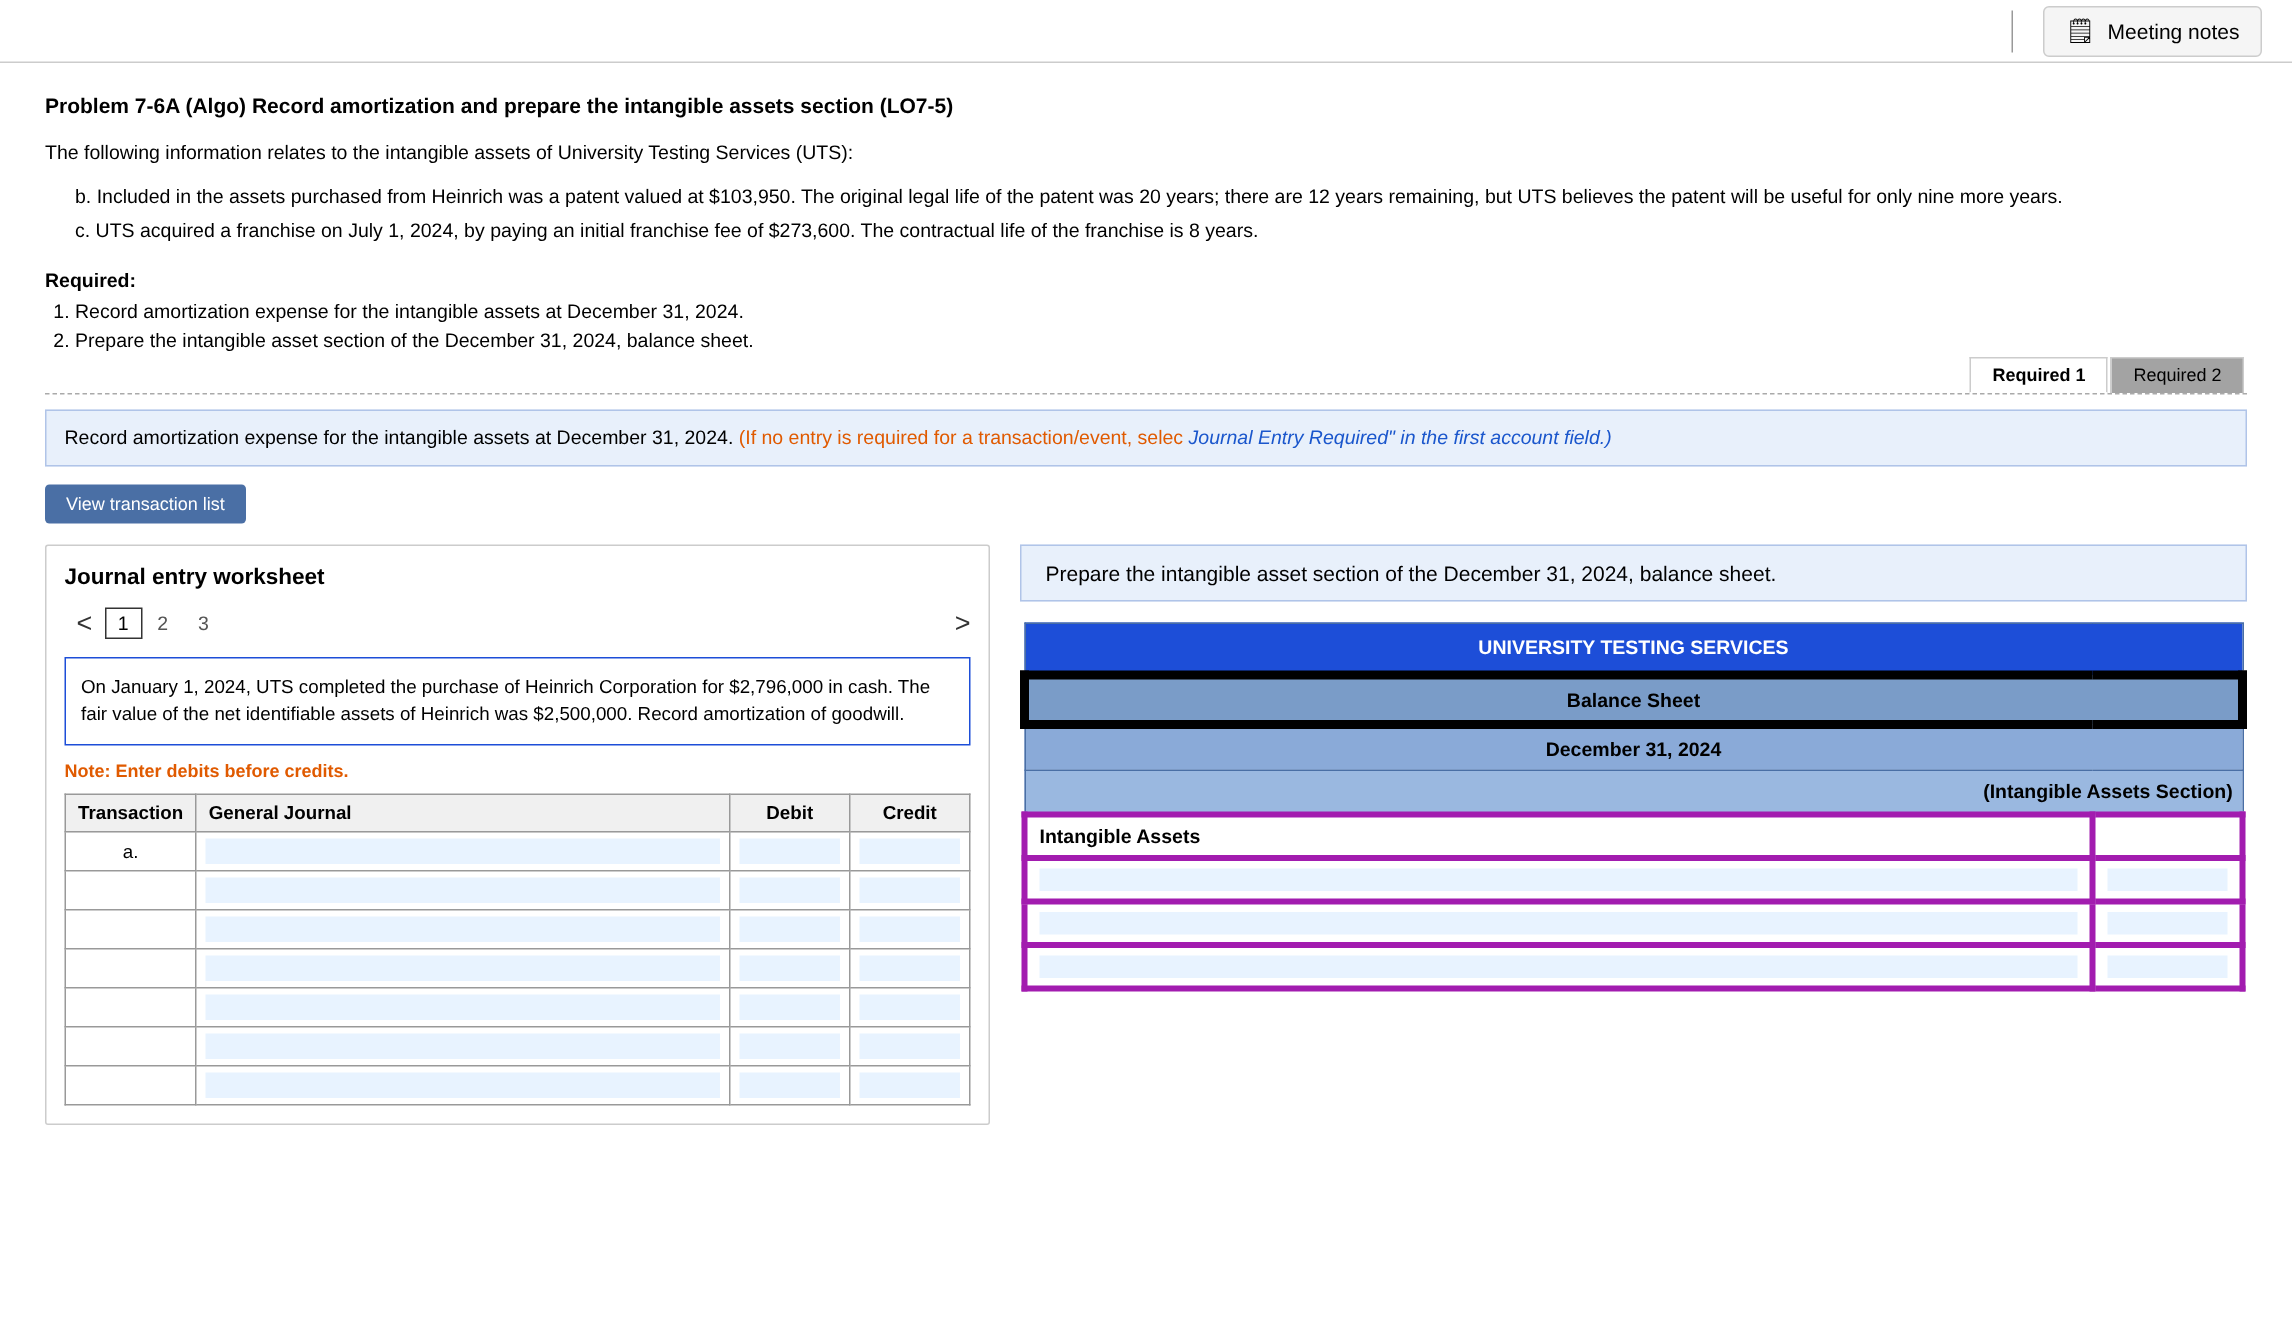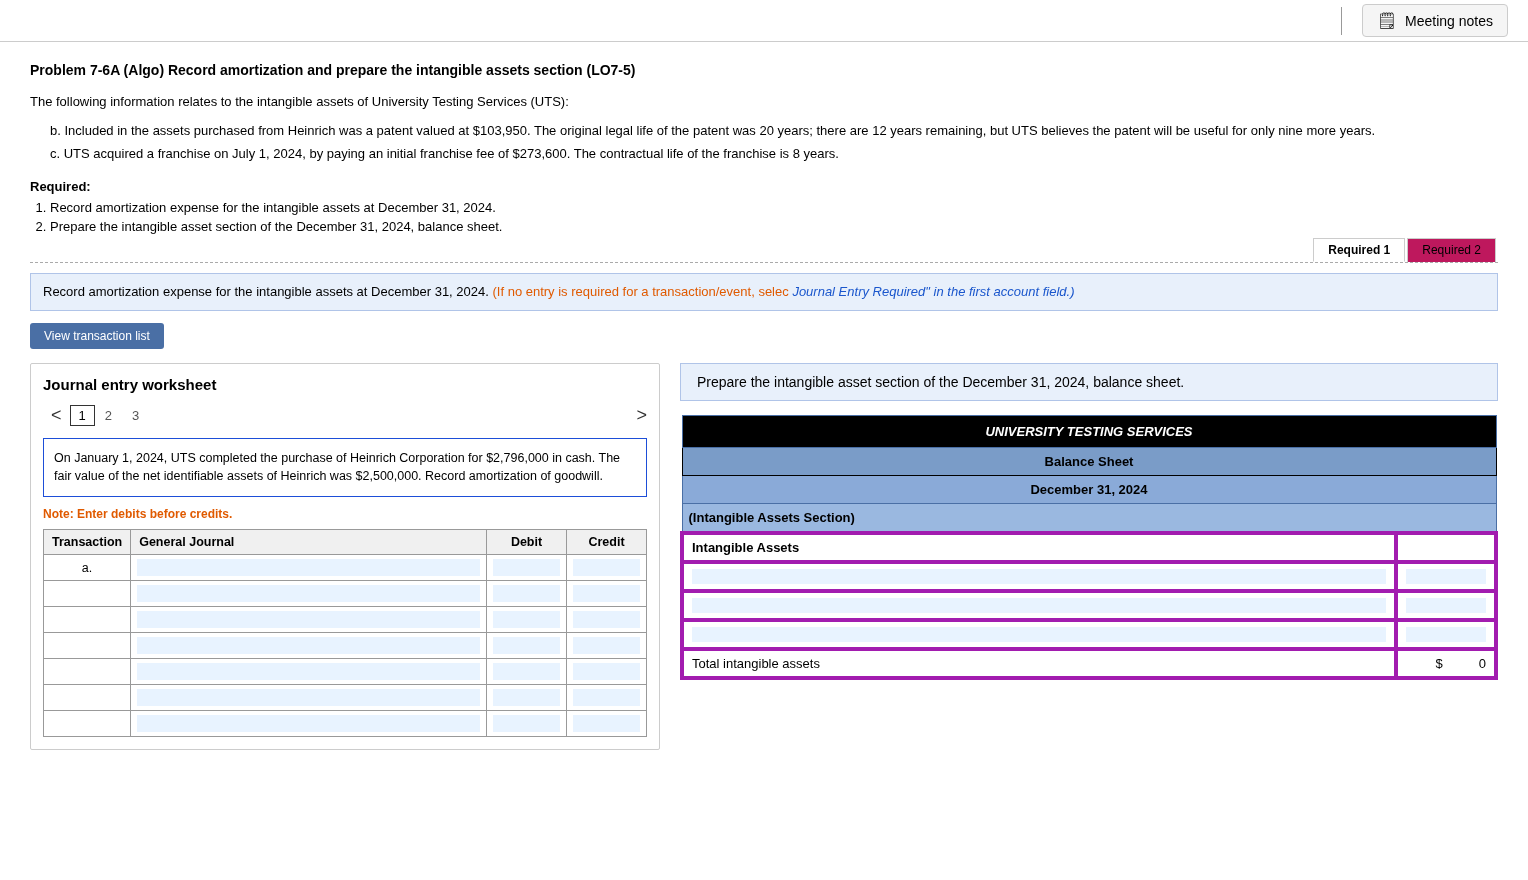--- a/index.html
+++ b/index.html
@@ -85,21 +85,21 @@
       border-bottom: 1px dashed #aaa;
       margin-bottom: 10px;
       justify-content: flex-end;
     }
     .tab {
       padding: 4px 14px;
       font-size: 12px;
       cursor: pointer;
       border: 1px solid #ccc;
       border-bottom: none;
-      background: #be185d;
+      background: #a3a3a3;
       margin-right: 2px;
     }
     .tab.active {
       background: #fff;
       font-weight: bold;
       border-bottom: 1px solid #fff;
     }
 
     
     .instruction-box {
@@ -242,49 +242,48 @@
       margin-bottom: 14px;
     }
 
     
     .balance-sheet {
       width: 100%;
       border-collapse: collapse;
       font-size: 13px;
     }
     .balance-sheet thead tr.header-row-1 td {
-      background: #000000;
+      background: #1d4ed8;
       color: #fff;
       text-align: center;
       font-weight: bold;
       padding: 8px;
       font-size: 13px;
       border: 1px solid #4a6fa5;
-      font-style: italic;
     }
     .balance-sheet thead tr.header-row-2 td {
       background: #7a9cc8;
       color: #000;
       text-align: center;
       font-weight: bold;
       padding: 6px;
-      border: 1px solid #000000;
+      border: 6px solid #000000;
     }
     .balance-sheet thead tr.header-row-3 td {
       background: #8aaad8;
       color: #000;
       text-align: center;
       font-weight: bold;
       padding: 6px;
       border: 1px solid #4a6fa5;
     }
     .balance-sheet thead tr.header-row-4 td {
       background: #9ab8e0;
       color: #000;
-      text-align: left;
+      text-align: right;
       font-weight: bold;
       padding: 6px;
       border: 1px solid #4a6fa5;
     }
     .balance-sheet tbody tr td {
       border: 4px solid #a21caf;
       padding: 5px 8px;
       height: 26px;
     }
     .balance-sheet tbody tr td.amount-col {
@@ -467,26 +466,18 @@
             <td class="amount-col"><input type="text" class="input-cell" style=""></td>
           </tr>
           <tr>
             <td><input type="text" class="input-cell" style=""></td>
             <td class="amount-col"><input type="text" class="input-cell" style=""></td>
           </tr>
           <tr>
             <td><input type="text" class="input-cell" style=""></td>
             <td class="amount-col"><input type="text" class="input-cell" style=""></td>
           </tr>
-          <tr class="total-row">
-            <td>Total intangible assets</td>
-            <td class="amount-col">
-              <span class="dollar-sign">$</span>
-              &nbsp;&nbsp;&nbsp;&nbsp;&nbsp;&nbsp;&nbsp;&nbsp;
-              <span>0</span>
-            </td>
-          </tr>
         </tbody>
       </table>
     </div>
 
   </div>
 </div>
 
 </body></html>

